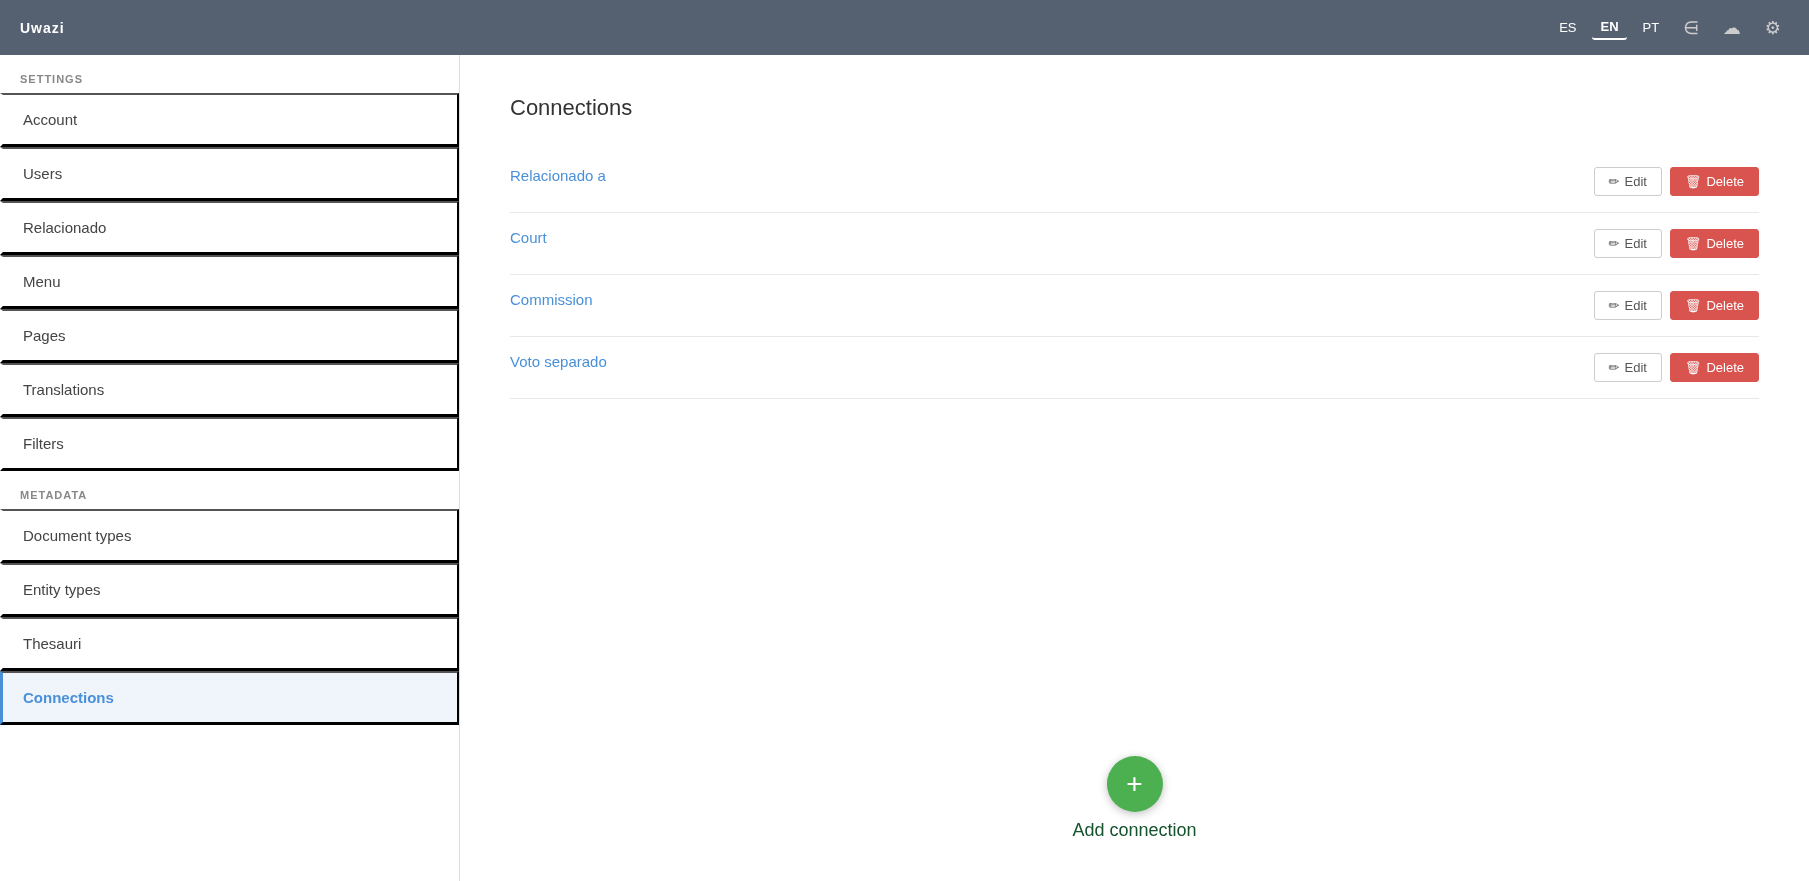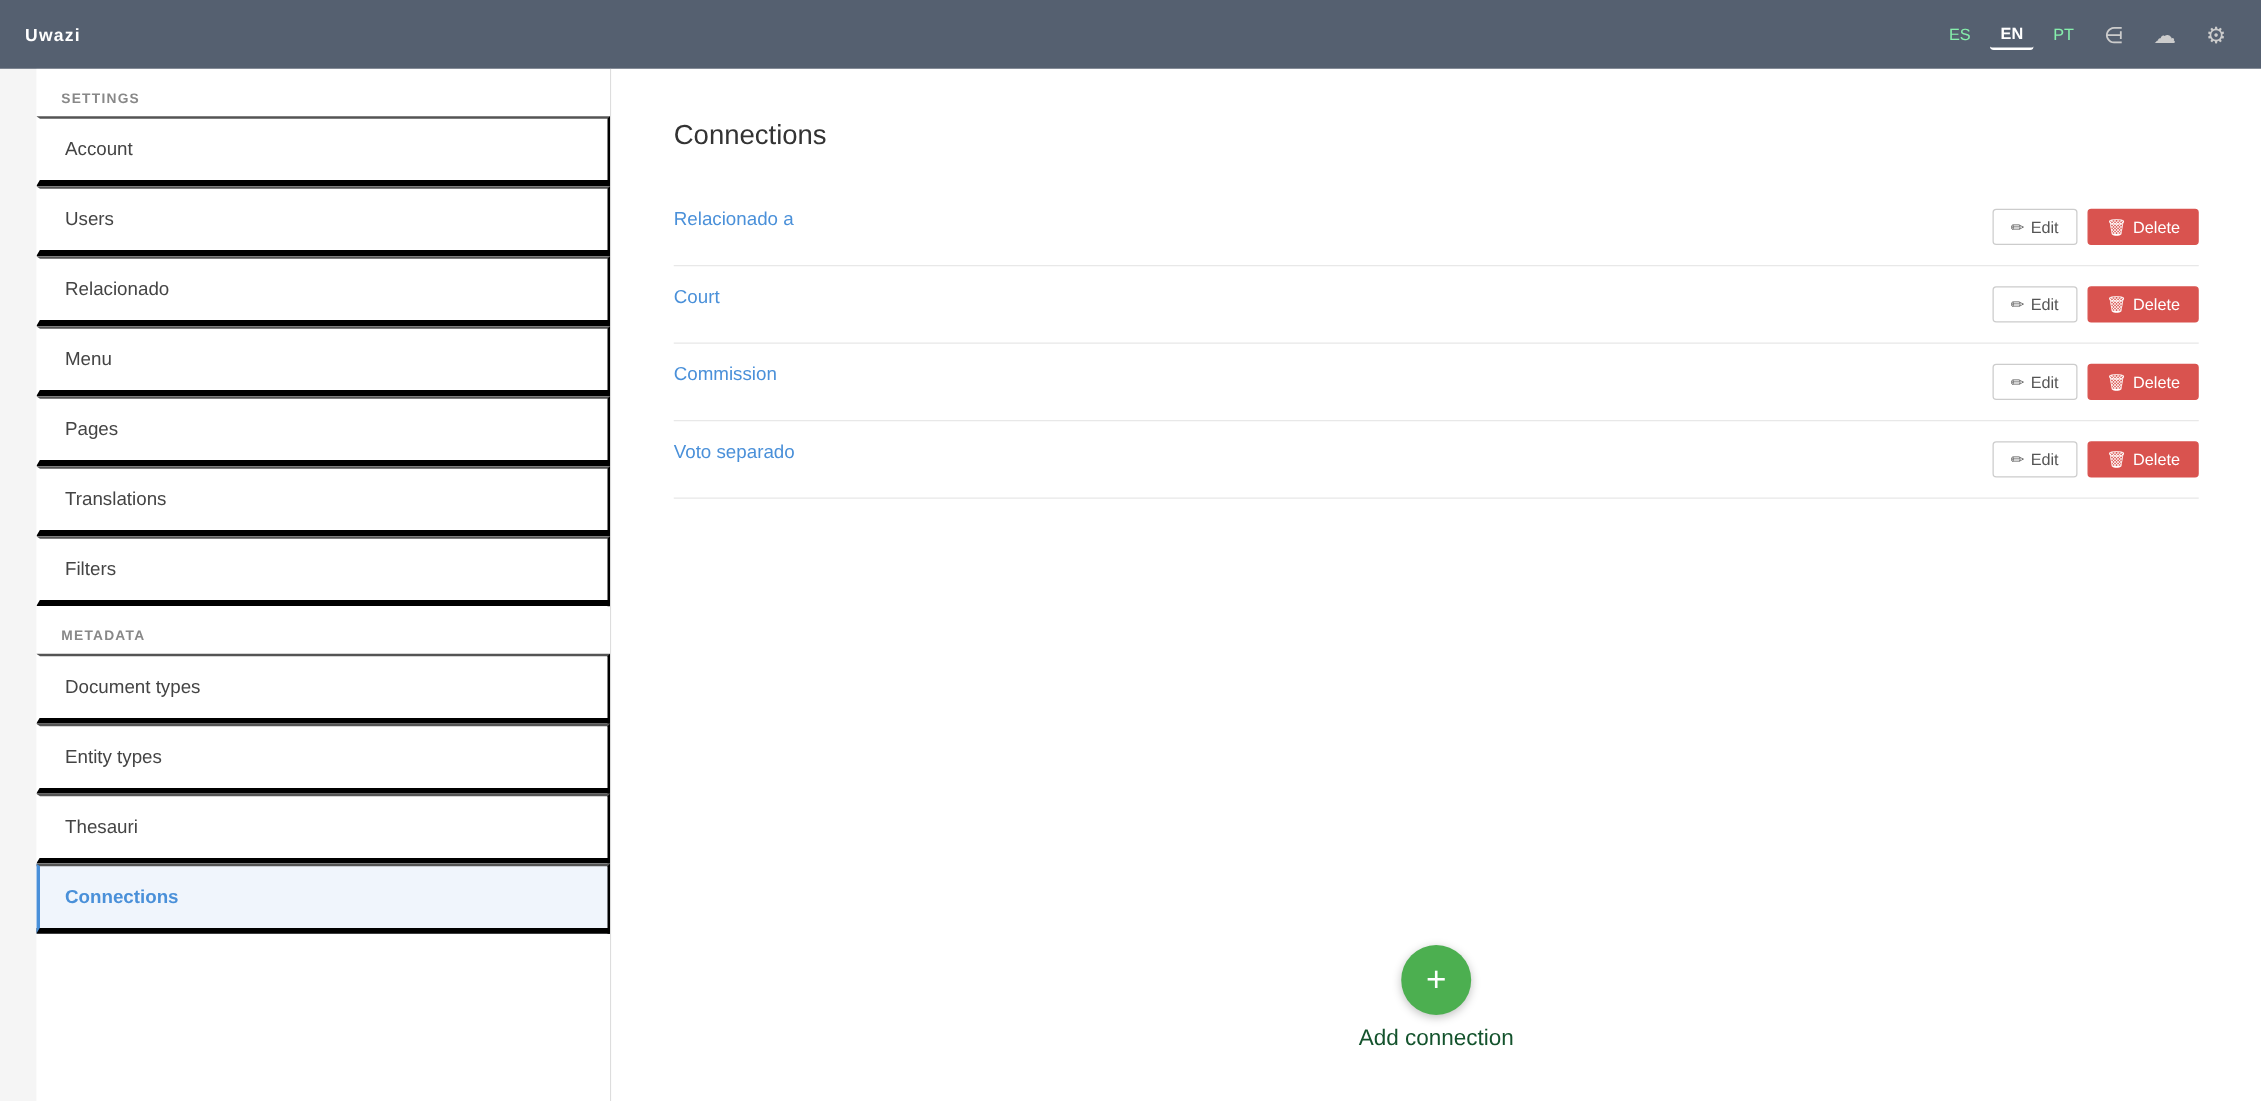--- a/index.html
+++ b/index.html
@@ -20,21 +20,21 @@
       font-weight: bold;
       letter-spacing: 1px;
     }
     .navbar-right {
       margin-left: auto;
       display: flex;
       align-items: center;
       gap: 8px;
     }
     .lang-btn {
-      color: #86efac;
+      color: #ffffff;
       background: none;
       border: none;
       cursor: pointer;
       font-size: 13px;
       padding: 4px 8px;
       border-radius: 3px;
     }
     .lang-btn.active {
       color: #fff;
       border-bottom: 2px solid #fff;
@@ -45,21 +45,20 @@
       font-size: 18px;
       padding: 4px 8px;
       cursor: pointer;
     }
 
     
     .main-layout {
       display: flex;
       flex: 1;
       overflow: hidden;
-      margin-left: 29px;
     }
 
     
     .sidebar {
       width: 460px;
       background: #fff;
       border-right: 1px solid #ddd;
       overflow-y: auto;
       flex-shrink: 0;
     }
@@ -70,21 +69,21 @@
       letter-spacing: 1px;
       padding: 18px 20px 8px 20px;
       text-transform: uppercase;
     }
     .sidebar-item {
       display: block;
       padding: 16px 20px;
       color: #444;
       font-size: 15px;
       cursor: pointer;
-      border-bottom: 5px solid #000000;
+      border-bottom: 3px solid #000000;
       text-decoration: none;
       background: none;
       width: 100%;
       text-align: left;
       border-left: 3px solid transparent;
     }
     .sidebar-item.active {
       color: #4a90d9;
       font-weight: bold;
       background: #f0f5fc;

